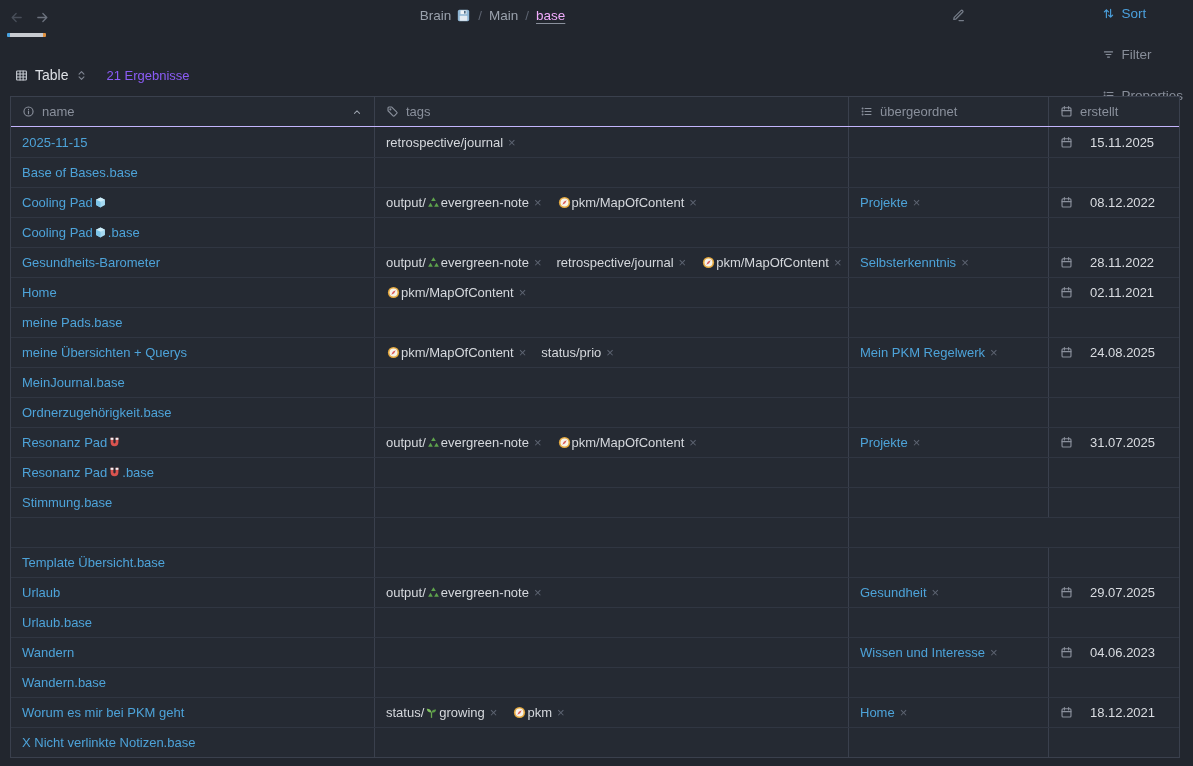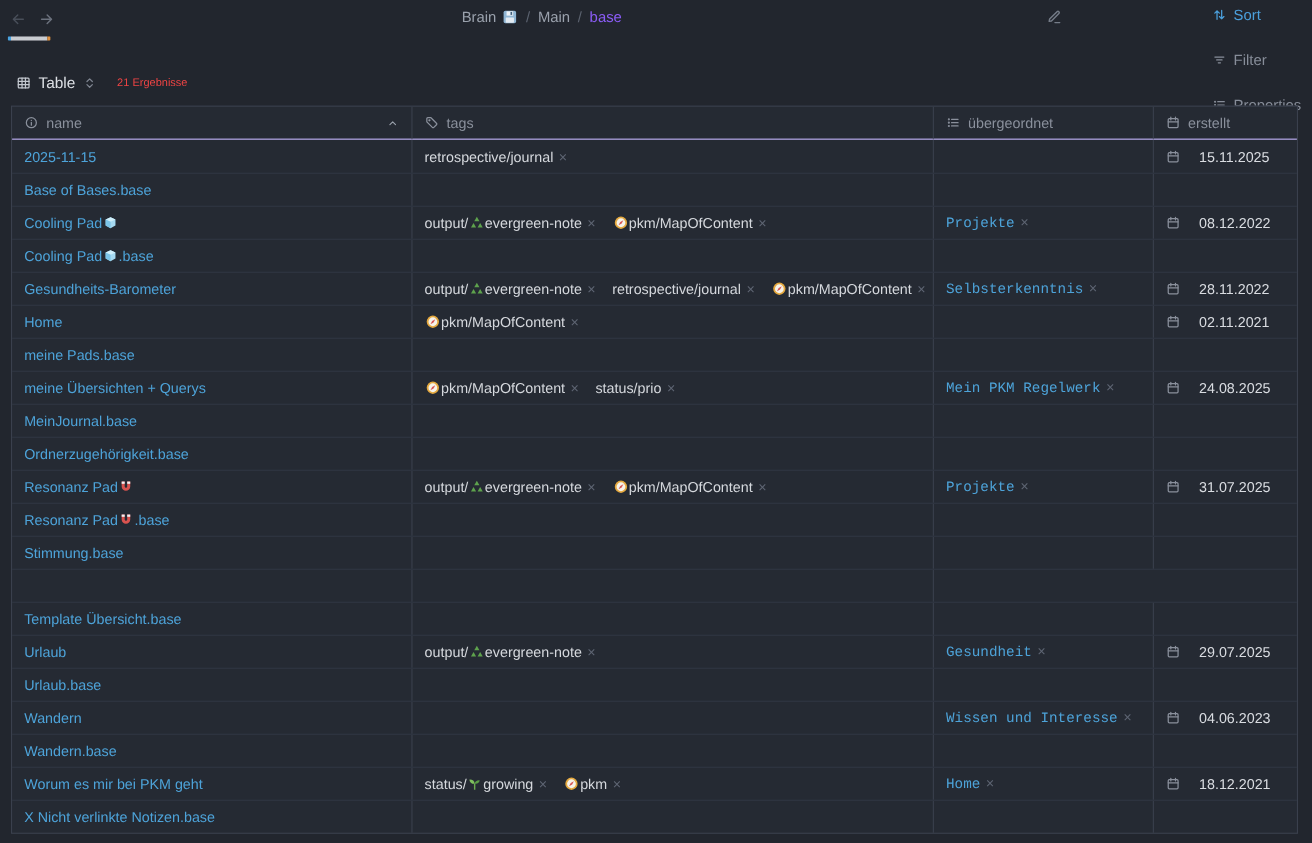--- a/index.html
+++ b/index.html
@@ -17,48 +17,48 @@
   .nav-arrow { position:absolute; top:5px; width:24px; height:24px; display:flex; align-items:center; justify-content:center; cursor:pointer; }
   .nav-back   { left:4px;  color:#484e59; }
   .nav-fwd    { left:30px; color:#6b717d; }
   .tab-indicator { position:absolute; left:7px; top:33px; width:39px; height:4px; display:flex; border-radius:1px; overflow:hidden; }
   .tab-indicator .cap-l { width:3px; }
   .tab-indicator .mid   { flex:1; }
   .tab-indicator .cap-r { width:3px; }
   .breadcrumb { position:absolute; top:0; left:0; right:0; height:30px; display:flex; align-items:center; justify-content:center; gap:7px; font-size:13.5px; color:#9aa1ac; }
   .breadcrumb .sep { color:#5c6370; }
   .breadcrumb .crumb { display:flex; align-items:center; gap:5px; cursor:pointer; }
-  .breadcrumb .crumb.current { color:#8b5cf6; text-underline-offset:3px; text-decoration-color:#8a909c;justify-content:flex-end; }
+  .breadcrumb .crumb.current { color:#f0abfc; text-decoration:underline; text-underline-offset:3px; text-decoration-color:#8a909c;justify-content:flex-end; }
   .edit-btn { position:absolute; right:16px; top:4px; width:22px; height:22px; color:#757c88; display:flex; align-items:center; justify-content:center; cursor:pointer; }
 
   
   .toolbar { position:absolute; left:10px; top:58px; width:1173px; height:34px; display:flex; align-items:center; }
   .tb-left { display:flex; align-items:center; gap:8px; padding-left:5px; }
   .view-switch { display:flex; align-items:center; gap:7px; cursor:pointer; color:#dde0e5; font-size:14px; }
   .view-switch .vicon { color:#c3c8cf; }
   .view-switch .chev { color:#7e8490; }
-  .results { color:#ef4444; font-size:10px; margin-left:10px; }
+  .results { color:#8b5cf6; font-size:13px; margin-left:10px; }
   .tb-right { margin-left:auto; display:flex; gap:26px; font-size:13.5px;flex-direction:column; }
   .tb-btn { display:flex; align-items:center; gap:6px; cursor:pointer; color:#878d99; }
   .tb-btn.accent { color:#4ba0dd; }
   .tb-btn.bright { color:#aeb4bd; }
 
   
   .basetable { position:absolute; left:10px; top:96px; width:1170px; background:#252a33; border:1px solid #3a404d; }
   .tr { display:grid; grid-template-columns:364px 474px 200px 1fr; height:30px; }
   .tr + .tr { border-top:1px solid #303642; }
   .th-row { border-bottom:1px solid #c4b5fd; color:#8a909c; }
   .td, .th { display:flex; align-items:center; padding:0 11px; overflow:hidden; white-space:nowrap; font-size:13px; }
   .td:not(:last-child), .th:not(:last-child) { border-right:1px solid #3a404d; }
   .th { gap:7px; cursor:pointer; }
   .th .sortmark { margin-left:auto; color:#9aa1ac; }
   .link { color:#4da3d9; cursor:pointer; text-decoration:none; }
   .tagitem { display:inline-flex; align-items:center; margin-right:15px; color:#d5d8dd; }
   .rm { color:#5e6573; margin-left:5px; font-size:13px; cursor:pointer; }
-  .parent-item { display:inline-flex; align-items:center;font-family:Liberation Mono, monospace; }
+  .parent-item { display:inline-flex; align-items:center; }
   .datecell { display:flex; align-items:center; gap:17px; color:#d9dce1; }
   .datecell .cal { color:#8a909c; }
   .emoji { display:inline-block; vertical-align:-2px; margin:0 1px; }
 </style>
 </head>
 <body>
 
 <div class="titlebar">
   <div class="nav-arrow nav-back">
     <span>

